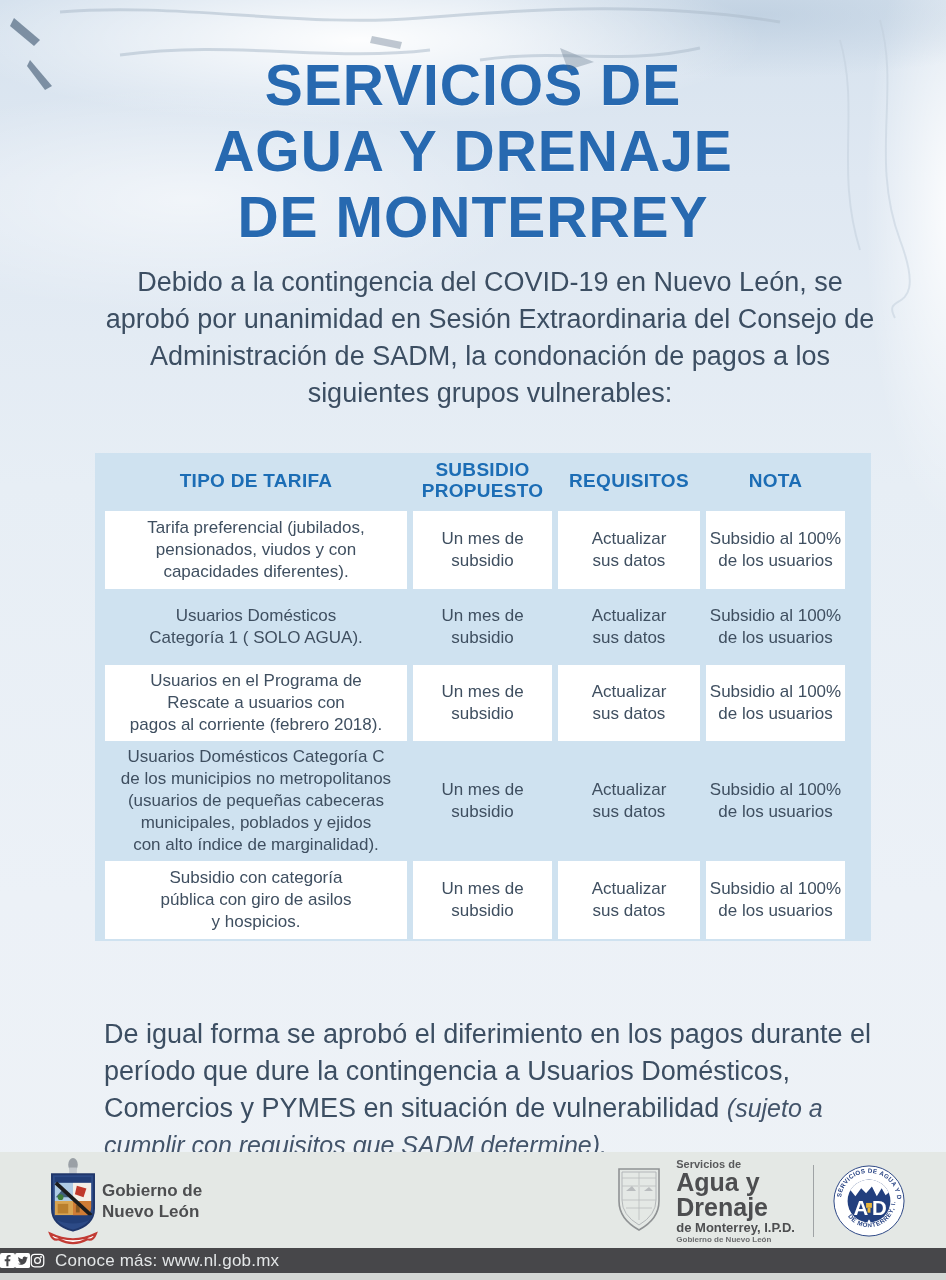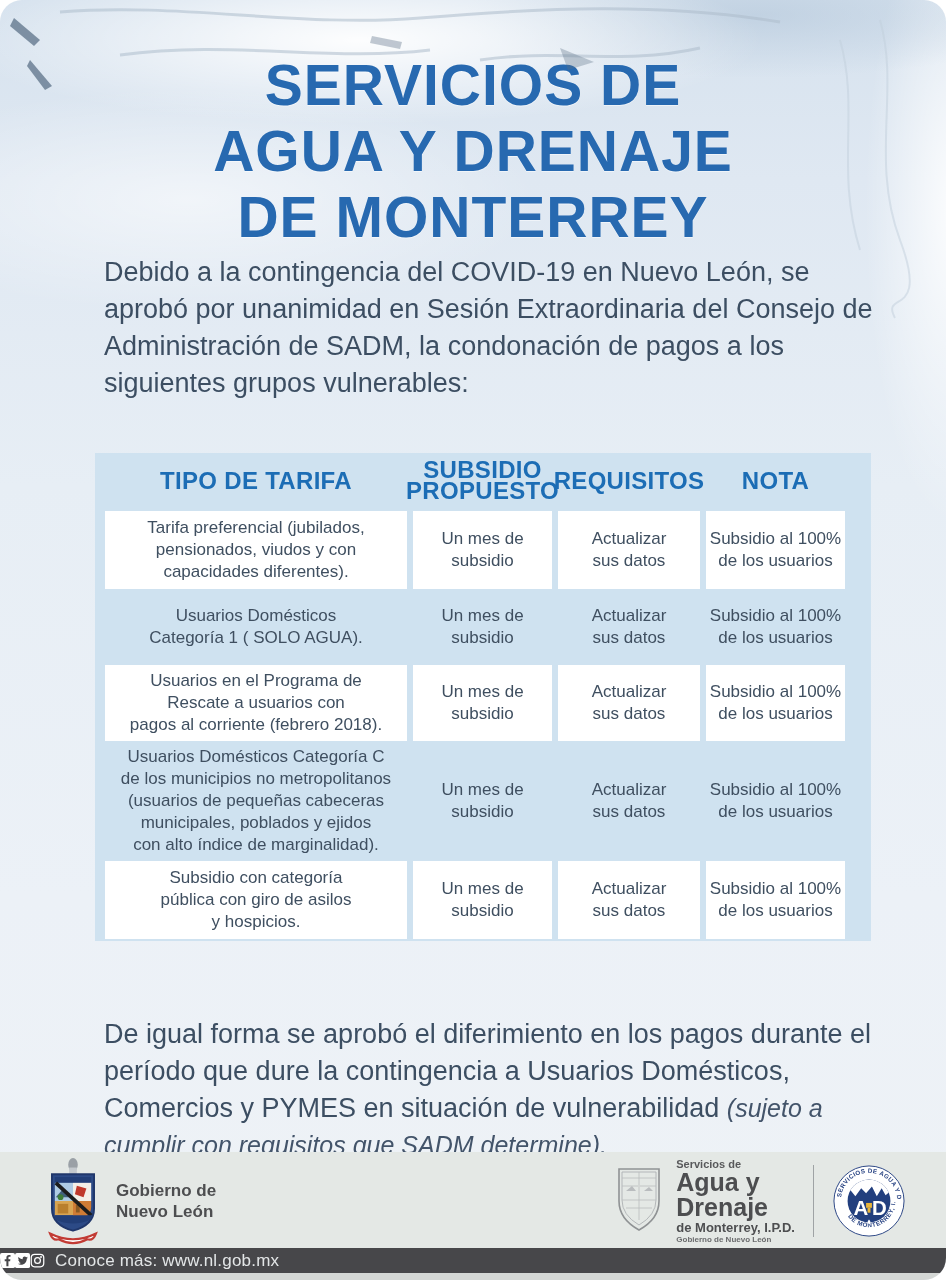--- a/index.html
+++ b/index.html
@@ -7,67 +7,66 @@
   body { font-family:"Liberation Sans", sans-serif; }
 
   .page {
     position:relative; width:946px; height:1280px; overflow:hidden;
     background:
       radial-gradient(ellipse 620px 130px at 38% 40px, rgba(255,255,255,.95), rgba(255,255,255,0) 65%),
       radial-gradient(ellipse 420px 90px at 80% 15px, rgba(176,196,216,.55), rgba(176,196,216,0) 70%),
       radial-gradient(ellipse 120px 420px at 955px 210px, rgba(255,255,255,.9), rgba(255,255,255,0) 75%),
       radial-gradient(ellipse 500px 160px at 20% 200px, rgba(255,255,255,.55), rgba(255,255,255,0) 70%),
       linear-gradient(180deg, #d6e2ee 0%, #dfe8f2 14%, #e7eef5 38%, #ecf1f7 70%, #eef2f6 100%);
-    border-radius: 22px;
   }
   .water-decor { position:absolute; top:0; left:0; pointer-events:none; }
 
   .title { margin-top:52px; text-align:center; line-height:66px; }
   .title-line {
     display:block; font-size:57px; font-weight:bold; letter-spacing:1px;
     color:#2769b0; text-shadow:0 1px 0 rgba(255,255,255,.5);
   }
 
   .intro {
-    margin:4px auto 0; width:772px; margin-left:104px;
-    font-size:27px; line-height:37px; color:#3c4e62;
+    margin:14px auto 0; width:772px; margin-left:104px;
+    font-size:27px; line-height:37px; color:#3c4e62;text-align:center;
   }
 
   .tariff-table {
     position:absolute; left:95px; top:453px; width:776px; height:488px;
     background:#cfe2f0;
     display:grid;
     grid-template-columns:302px 139px 142px 139px;
     grid-template-rows:50px 78px 64px 76px 108px 78px;
     column-gap:6px; row-gap:6px;
     padding:2px 25px 8px 10px;
   }
   .th {
     display:flex; align-items:center; justify-content:center; text-align:center;
-    color:#1c6db5; font-weight:bold; font-size:24px; line-height:21px; letter-spacing:.3px;
+    color:#1c6db5; font-weight:bold; font-size:19px; line-height:21px; letter-spacing:.3px;
   }
   .cell {
     display:flex; align-items:center; justify-content:center; text-align:center;
     font-size:17px; line-height:22px; color:#3f4f60; white-space:pre-line;
   }
   .cell.boxed { background:#ffffff; }
 
   .closing {
     position:absolute; left:104px; top:1016px; width:780px;
     font-size:27px; line-height:37px; color:#3c4e62;
   }
   .closing em { font-size:25px; color:#43546a; }
 
   .footer-band {
     position:absolute; left:0; top:1152px; width:946px; height:98px;
     background:#e4e8e5;
     display:flex; align-items:center; justify-content:space-between;
     padding:0 40px 0 44px;
   }
-  .gov-group { display:flex; align-items:center; gap:14px; }
+  .gov-group { display:flex; align-items:center; }
   .gov-name { font-size:17px; line-height:21px; font-weight:bold; color:#4d4e50; white-space:pre-line; }
 
   .sadm-group { display:flex; align-items:center; gap:12px; }
   .sadm-text { color:#58595b; }
   .sadm-small { font-size:11px; font-weight:bold; line-height:12px; }
   .sadm-big { font-size:25px; font-weight:bold; line-height:25px; color:#4d4e50; }
   .sadm-sub { font-size:13px; font-weight:bold; line-height:15px; color:#4d4e50; }
   .sadm-tiny { font-size:8px; font-weight:bold; line-height:10px; color:#6a6b6d; }
   .v-divider { width:1px; height:72px; background:#9fa3a5; margin:0 6px; }
 

